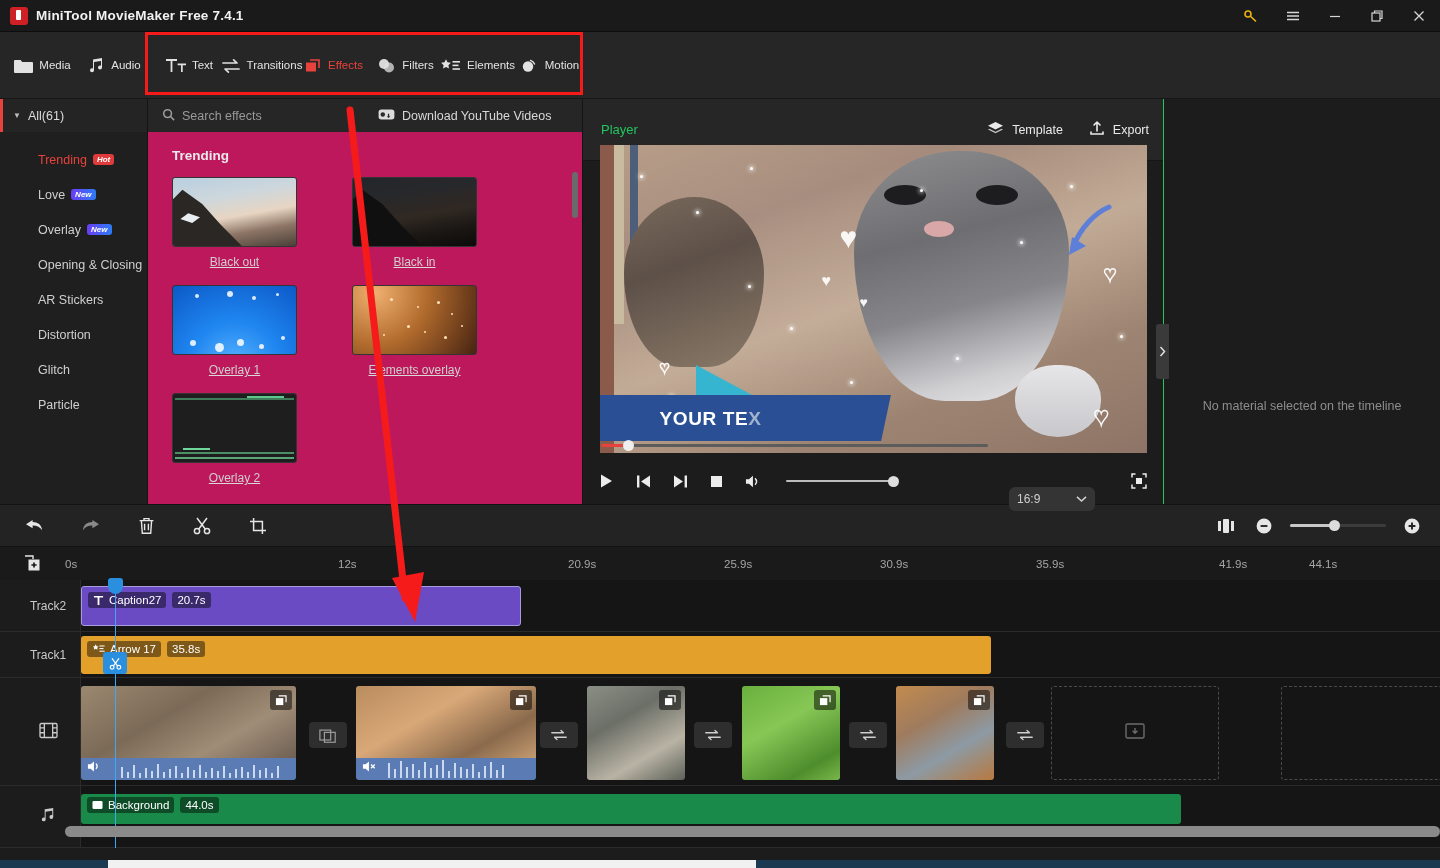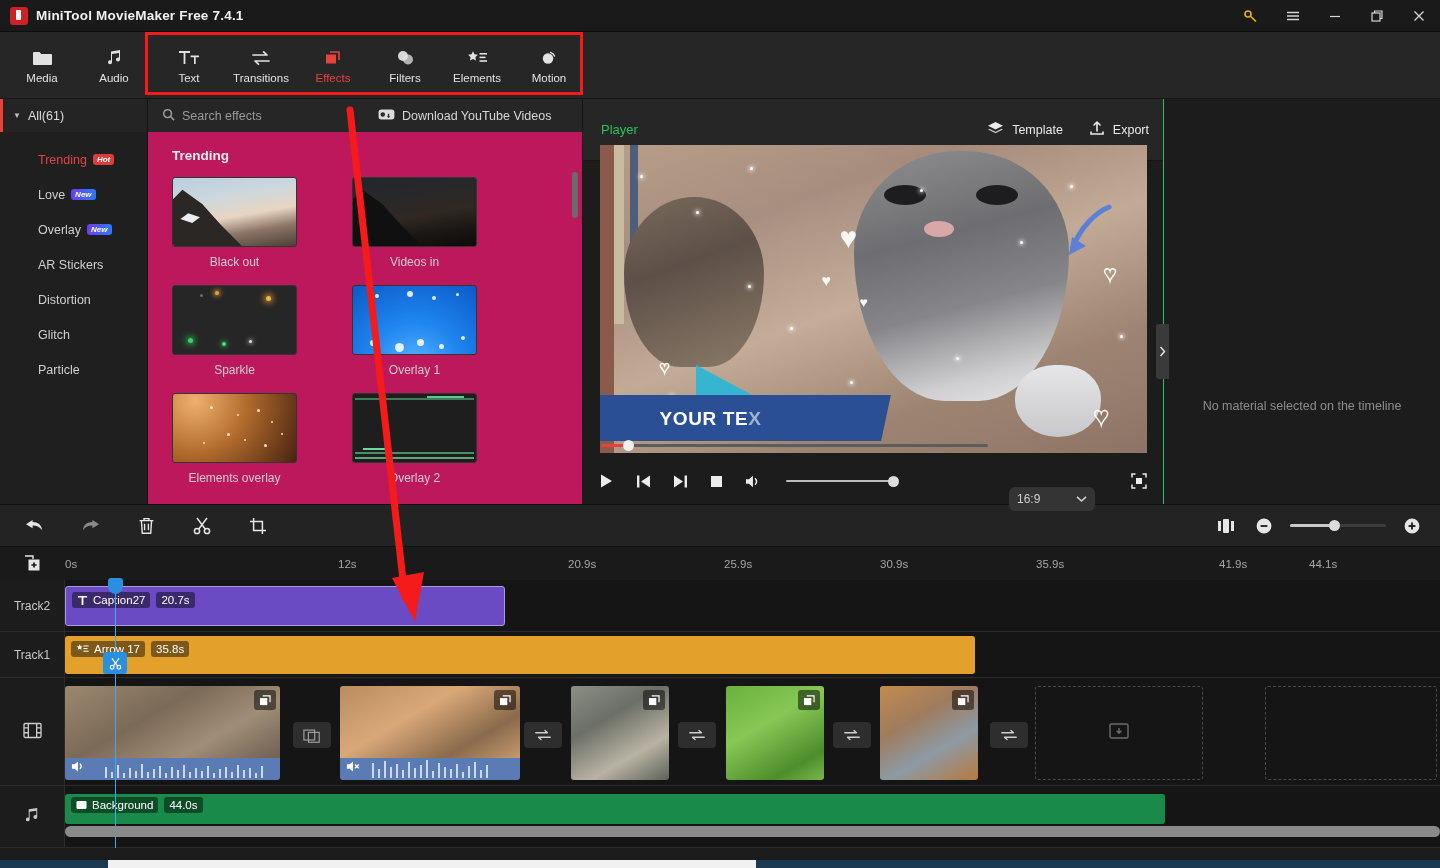--- a/index.html
+++ b/index.html
@@ -37,21 +37,21 @@
   .win-btn.key { color: #e8b10d; }
 
   
   #toolbar {
     height: 67px; background: #262626;
     display: flex; align-items: stretch;
     border-bottom: 1px solid #161616;
     position: relative;
   }
   .tool-tab {
-    width: 72px; display: flex; flex-direction: column;
+    width: 72px; display: flex; flex-direction: row;
     align-items: center; justify-content: center; gap: 5px;
     color: #e2e2e2; font-size: 11.5px;
   }
   .tool-tab .ico { height: 20px; display: flex; align-items: flex-end; }
   .tool-tab.active { color: #e8423c; }
   #group-left { display: flex; padding-left: 6px; }
   #group-boxed { display: flex; margin-left: 3px; }
   #highlight-box {
     position: absolute; left: 145px; top: 32px; width: 438px; height: 63px;
     border: 3px solid #f61b1b; pointer-events: none; z-index: 40;
@@ -84,21 +84,21 @@
   #search-wrap { display: flex; align-items: center; gap: 7px; padding-left: 14px; width: 230px; }
   #search-input {
     background: transparent; border: 0; outline: 0; color: #c2c2c2;
     font-size: 12.5px; font-family: inherit; width: 180px;
   }
   #search-input::placeholder { color: #9a9a9a; }
   #dl-yt { display: flex; align-items: center; gap: 7px; font-size: 12.5px; color: #d8d8d8; }
   #grid-area { position: relative; height: 372px; overflow: hidden; padding: 12px 0 0 24px; }
   #grid-title { font-size: 13.5px; font-weight: bold; color: #eaeaea; margin: 4px 0 14px 0; }
   #grid { display: grid; grid-template-columns: 180px 180px; column-gap: 0px; row-gap: 0px; }
-  .fx-cell { width: 180px; }
+  .fx-cell { width: 180px; text-decoration: underline; }
   .fx-thumb { width: 125px; height: 70px; border-radius: 3px; overflow: hidden; position: relative; border: 1px solid #343434; }
   .fx-label { font-size: 12px; color: #cfcfcf; text-align: center; width: 125px; margin: 8px 0 16px 0; }
   .t-blackout { background: linear-gradient(170deg,#b9cfe0 0%,#cdd7dd 30%,#e7d5c2 55%,#8d7566 75%,#4a4038 100%); }
   .t-blackout::before { content:""; position:absolute; left:-6%; top:12%; width:62%; height:88%;
      background:#2a2724; clip-path: polygon(0 34%,22% 6%,48% 30%,72% 64%,100% 100%,0 100%); }
   .t-blackout::after { content:""; position:absolute; left:6%; top:52%; width:16%; height:14%; background:#e8eef2;
      clip-path: polygon(0 60%,40% 0,100% 40%,60% 100%); }
   .t-blackin { background: linear-gradient(170deg,#4b5562 0%,#5a5a5e 30%,#6b5a4d 55%,#3a322c 78%,#1c1916 100%); }
   .t-blackin::before { content:""; position:absolute; inset:0; background:rgba(0,0,0,.55); }
   .t-blackin::after { content:""; position:absolute; left:-6%; top:12%; width:62%; height:88%;
@@ -208,21 +208,21 @@
   #zoom-track { width: 96px; height: 3px; background: #3c3c3c; border-radius: 2px; position: relative; }
   #zoom-fill { position:absolute; left:0; top:0; height:3px; width: 46%; background:#c9c9c9; border-radius:2px; }
   #zoom-knob { position:absolute; left:46%; top:50%; width:11px; height:11px; margin:-5.5px 0 0 -5px; background:#dcdcdc; border-radius:50%; }
 
   #ruler { height: 33px; background: #1a1a1a; display: flex; align-items: flex-start; position: relative; }
   #ruler-icon { width: 65px; height: 33px; display:flex; align-items:center; justify-content:center; color:#e6e6e6; }
   #ruler-scale { position: relative; flex: 1; height: 33px; }
   .tick-label { position: absolute; top: 11px; font-size: 11.5px; color: #a6a6a6; }
 
   #tracks { position: relative; background: #1c1c1c; height: 268px; }
-  .track-row { display: flex; border-bottom: 1px solid #2b2b2b; }
+  .track-row { display: flex; border-bottom: 1px solid #2b2b2b; padding-left: 16px; }
   .track-head {
     width: 65px; display: flex; align-items: center; justify-content: center;
     font-size: 12px; color: #cacaca; background: #1c1c1c; border-right: 1px solid #2b2b2b;
     flex: 0 0 65px;
   }
   .track-body { position: relative; flex: 1; background: #151515; }
   .clip { position: absolute; border-radius: 3px; overflow: hidden; }
   .clip-tag {
     position: absolute; left: 6px; top: 5px; display: flex; align-items: center; gap: 6px;
     font-size: 11.5px; color: #fff;
@@ -404,20 +404,23 @@
       </div>
       <div class="cat-item">
         <span>Love</span>
         <span class="badge new">New</span>
       </div>
       <div class="cat-item">
         <span>Overlay</span>
         <span class="badge new">New</span>
       </div>
       <div class="cat-item">
+        <span>Opening &amp; Closing</span>
+      </div>
+      <div class="cat-item">
         <span>AR Stickers</span>
       </div>
       <div class="cat-item">
         <span>Distortion</span>
       </div>
       <div class="cat-item">
         <span>Glitch</span>
       </div>
       <div class="cat-item">
         <span>Particle</span>
@@ -452,34 +455,23 @@
       <div id="grid-title">Trending</div>
       <div id="grid">
 
         <div class="fx-cell">
           <div class="fx-thumb t-blackout"></div>
           <div class="fx-label">Black out</div>
         </div>
 
         <div class="fx-cell">
           <div class="fx-thumb t-blackin"></div>
-          <div class="fx-label">Videos in</div>
-        </div>
-
-        <div class="fx-cell">
-          <div class="fx-thumb t-sparkle">
-            <i style="left:34%;top:8%;width:4px;height:4px;background:#e0a33a;box-shadow:0 0 5px 1px #e0a33a"></i>
-            <i style="left:76%;top:14%;width:5px;height:5px;background:#f0b64a;box-shadow:0 0 6px 2px #c98b28"></i>
-            <i style="left:12%;top:76%;width:5px;height:5px;background:#3fd06a;box-shadow:0 0 6px 2px #2aa34e"></i>
-            <i style="left:40%;top:82%;width:4px;height:4px;background:#4ad87a;box-shadow:0 0 5px 1px #2aa34e"></i>
-            <i style="left:62%;top:80%;width:3px;height:3px;background:#dedede;box-shadow:0 0 4px 1px #9a9a9a"></i>
-            <i style="left:22%;top:12%;width:3px;height:3px;background:#6b6b6b"></i>
-          </div>
-          <div class="fx-label">Sparkle</div>
-        </div>
+          <div class="fx-label">Black in</div>
+        </div>
+
 
         <div class="fx-cell">
           <div class="fx-thumb t-overlay1">
             <i style="left:18%;top:12%;width:4px;height:4px"></i>
             <i style="left:44%;top:8%;width:6px;height:6px"></i>
             <i style="left:64%;top:14%;width:4px;height:4px"></i>
             <i style="left:84%;top:10%;width:3px;height:3px"></i>
             <i style="left:14%;top:80%;width:6px;height:6px"></i>
             <i style="left:34%;top:84%;width:9px;height:9px"></i>
             <i style="left:52%;top:78%;width:7px;height:7px"></i>

